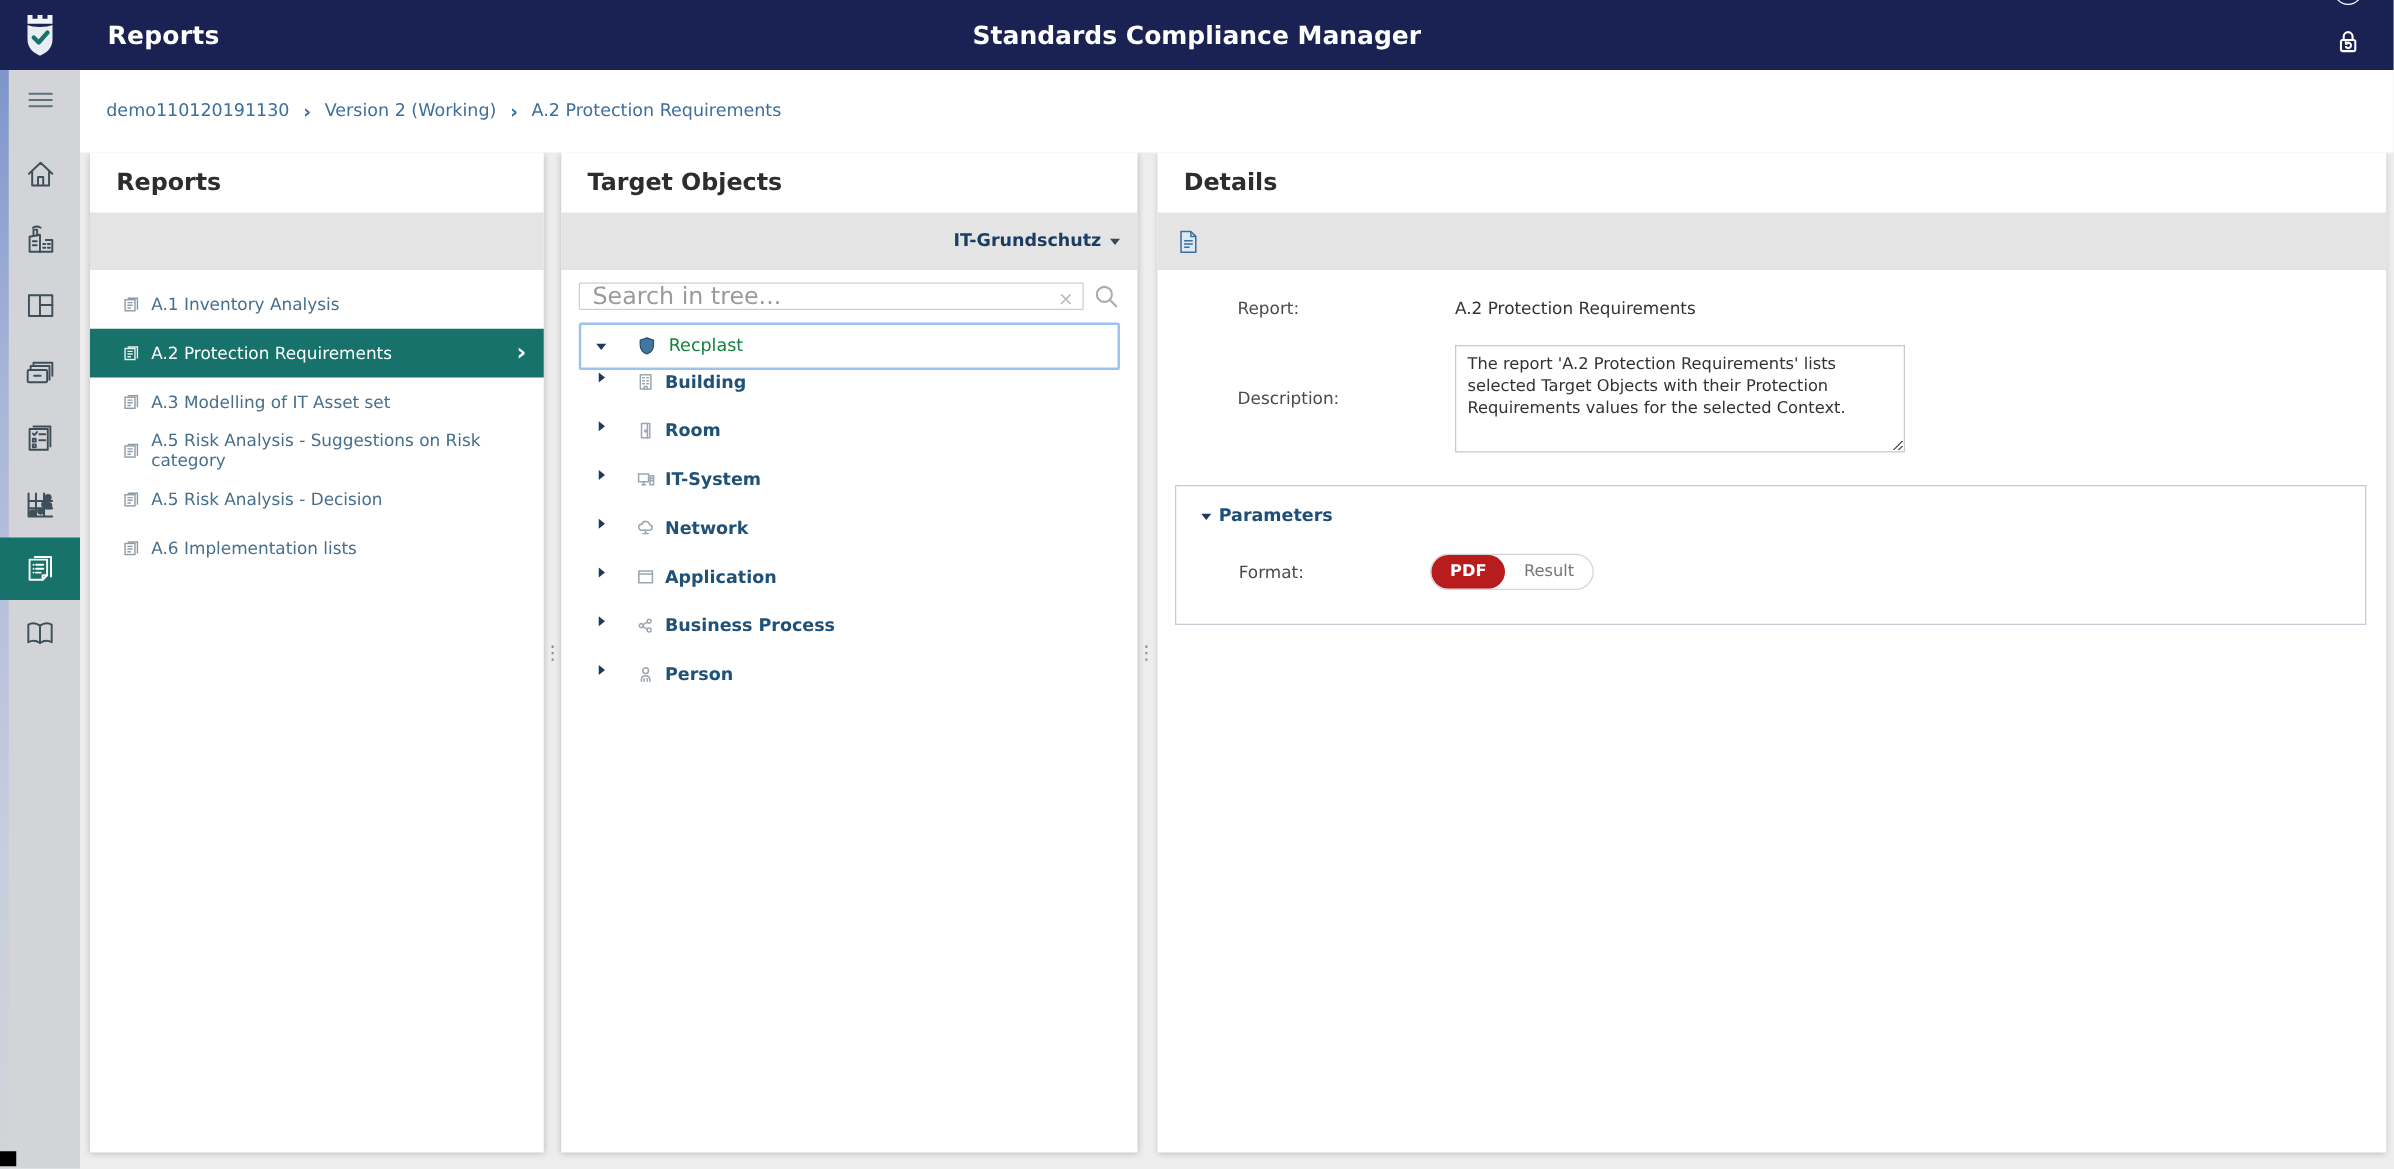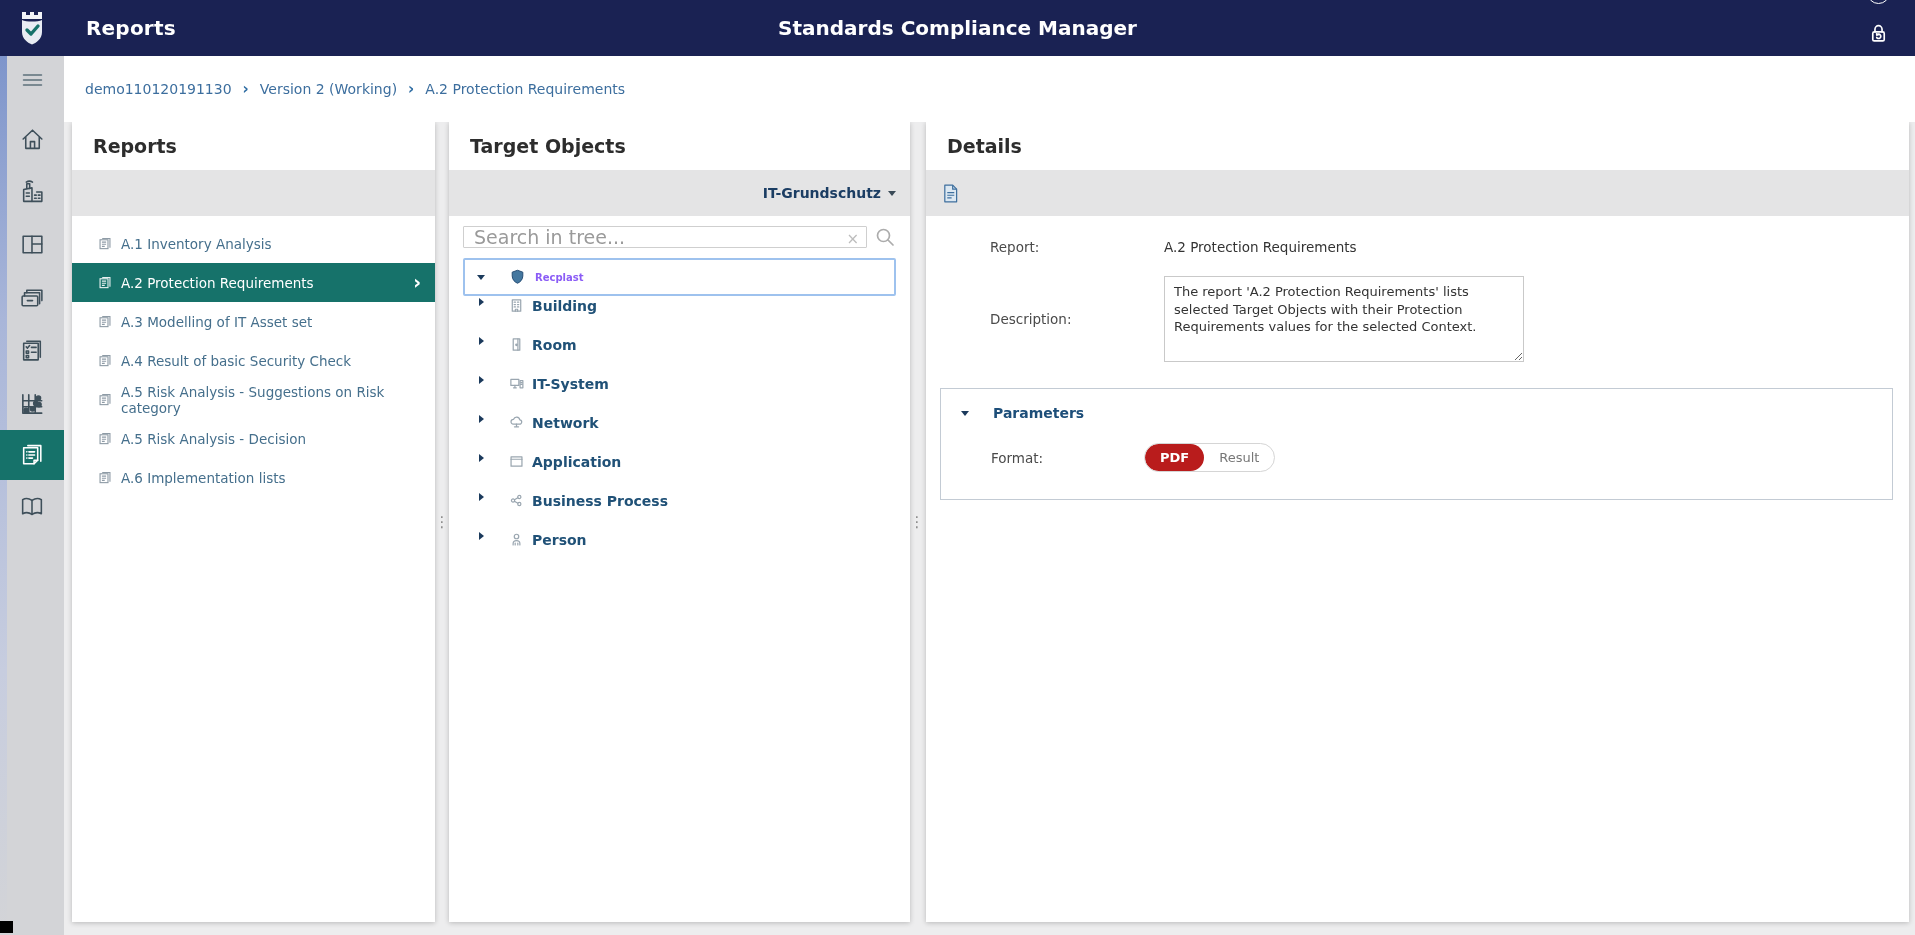--- a/index.html
+++ b/index.html
@@ -60,37 +60,37 @@
   .caret-down.navy { border-top-color:#1B3A5C; }
   .caret-right { width:0; height:0; border-top:4.5px solid transparent; border-bottom:4.5px solid transparent; border-left:5.5px solid #1B3A5C; }
   .search-row { display:flex; align-items:center; margin:10px 14px 8px 14px; gap:7px; }
   .search-wrap { position:relative; flex:1; }
   .search-input { width:100%; height:22px; border:1px solid #CFCFCF; border-radius:1px; font-family:inherit; font-size:19px; color:#333; padding:0 28px 0 10px; outline:none; }
   .search-input::placeholder { color:#9A9A9A; }
   .search-clear { position:absolute; right:8px; top:6px; color:#BDBDBD; font-size:15px; cursor:pointer; line-height:1; }
   .search-clear::before { content:"\00D7"; }
   .tree { padding:2px 14px; }
   .tree-root { height:38px; border:2px solid #9EC2EE; border-radius:2px; display:flex; align-items:center; padding:0 10px; gap:0; cursor:pointer; margin-bottom:2px; }
-  .tree-root .lbl { font-size:10px; font-weight:700; color:#8b5cf6; margin-left:9px; }
+  .tree-root .lbl { font-size:14px; font-weight:400; color:#15803d; margin-left:9px; }
   .tw { width:12px; display:flex; justify-content:center; margin-right:22px; flex:none; cursor:pointer; }
   .tree-row { height:39px; display:flex; padding-left:12px; cursor:pointer; }
   .tree-row svg { stroke:#9AA6B0; fill:none; stroke-width:1.3; stroke-linecap:round; stroke-linejoin:round; flex:none; }
   .tree-row .lbl { font-size:14px; font-weight:700; color:#205177; margin-left:8px; }
 
   
   .details-toolbar-icon svg { stroke:#3E6F9E; fill:none; stroke-width:1.4; stroke-linejoin:round; }
   .detail-form { padding:16px 0 0 64px; }
   .detail-row { display:flex; }
   .detail-label { width:174px; flex:none; font-size:13.5px; color:#4A4A4A; }
   .detail-value { font-size:13.5px; color:#333; }
   .row-report { align-items:center; height:30px; }
   .row-desc { margin-top:14px; align-items:center; }
   .desc-area { width:360px; height:86px; border:1px solid #C9C9C9; font-family:inherit; font-size:13px; color:#333; padding:6px 9px; resize:both; outline:none; line-height:1.35; }
   .params-box { margin:26px 16px 0 14px; border:1px solid #C3CBD4; height:112px; }
-  .params-head { display:flex; align-items:center; gap:24px; padding:16px 0 0 20px; cursor:pointer; }
+  .params-head { display:flex; align-items:center; gap:6px; padding:16px 0 0 20px; cursor:pointer; }
   .params-title { font-size:14px; font-weight:700; color:#1D4E79; }
   .format-row { display:flex; align-items:center; margin-top:22px; padding-left:50px; }
   .format-label { width:153px; flex:none; font-size:13.5px; color:#4A4A4A; }
   .pill-toggle { display:inline-flex; border:1px solid #D5D5D5; border-radius:15px; overflow:hidden; height:29px; background:#fff; }
   .pill-opt { display:flex; align-items:center; padding:0 15px; font-size:13px; color:#777; cursor:pointer; }
   .pill-opt.active { background:#b91c1c; color:#fff; font-weight:700; border-radius:15px; }
 
   
   .splitter { position:absolute; top:0; height:800px; width:14px; display:flex; align-items:center; justify-content:center; cursor:col-resize; }
   .splitter::before { content:"\22EE"; color:#8B8B8B; font-size:15px; }
@@ -260,28 +260,20 @@
             <path d="M4.2 6 h4.5 M4.2 8.3 h4.5 M4.2 10.6 h3"></path>
           </svg>
         <span>A.3 Modelling of IT Asset set</span>
       </div>
       <div class="report-row">
         <svg width="14" height="15" viewBox="0 0 15 15">
             <path d="M12.8 12 V2.2 H4.5"></path>
             <rect x="2.2" y="3.5" width="8.5" height="9.5"></rect>
             <path d="M4.2 6 h4.5 M4.2 8.3 h4.5 M4.2 10.6 h3"></path>
           </svg>
-        <span>A.4 Result of basic Security Check</span>
-      </div>
-      <div class="report-row">
-        <svg width="14" height="15" viewBox="0 0 15 15">
-            <path d="M12.8 12 V2.2 H4.5"></path>
-            <rect x="2.2" y="3.5" width="8.5" height="9.5"></rect>
-            <path d="M4.2 6 h4.5 M4.2 8.3 h4.5 M4.2 10.6 h3"></path>
-          </svg>
         <span>A.5 Risk Analysis - Suggestions on Risk category</span>
       </div>
       <div class="report-row">
         <svg width="14" height="15" viewBox="0 0 15 15">
             <path d="M12.8 12 V2.2 H4.5"></path>
             <rect x="2.2" y="3.5" width="8.5" height="9.5"></rect>
             <path d="M4.2 6 h4.5 M4.2 8.3 h4.5 M4.2 10.6 h3"></path>
           </svg>
         <span>A.5 Risk Analysis - Decision</span>
       </div>

